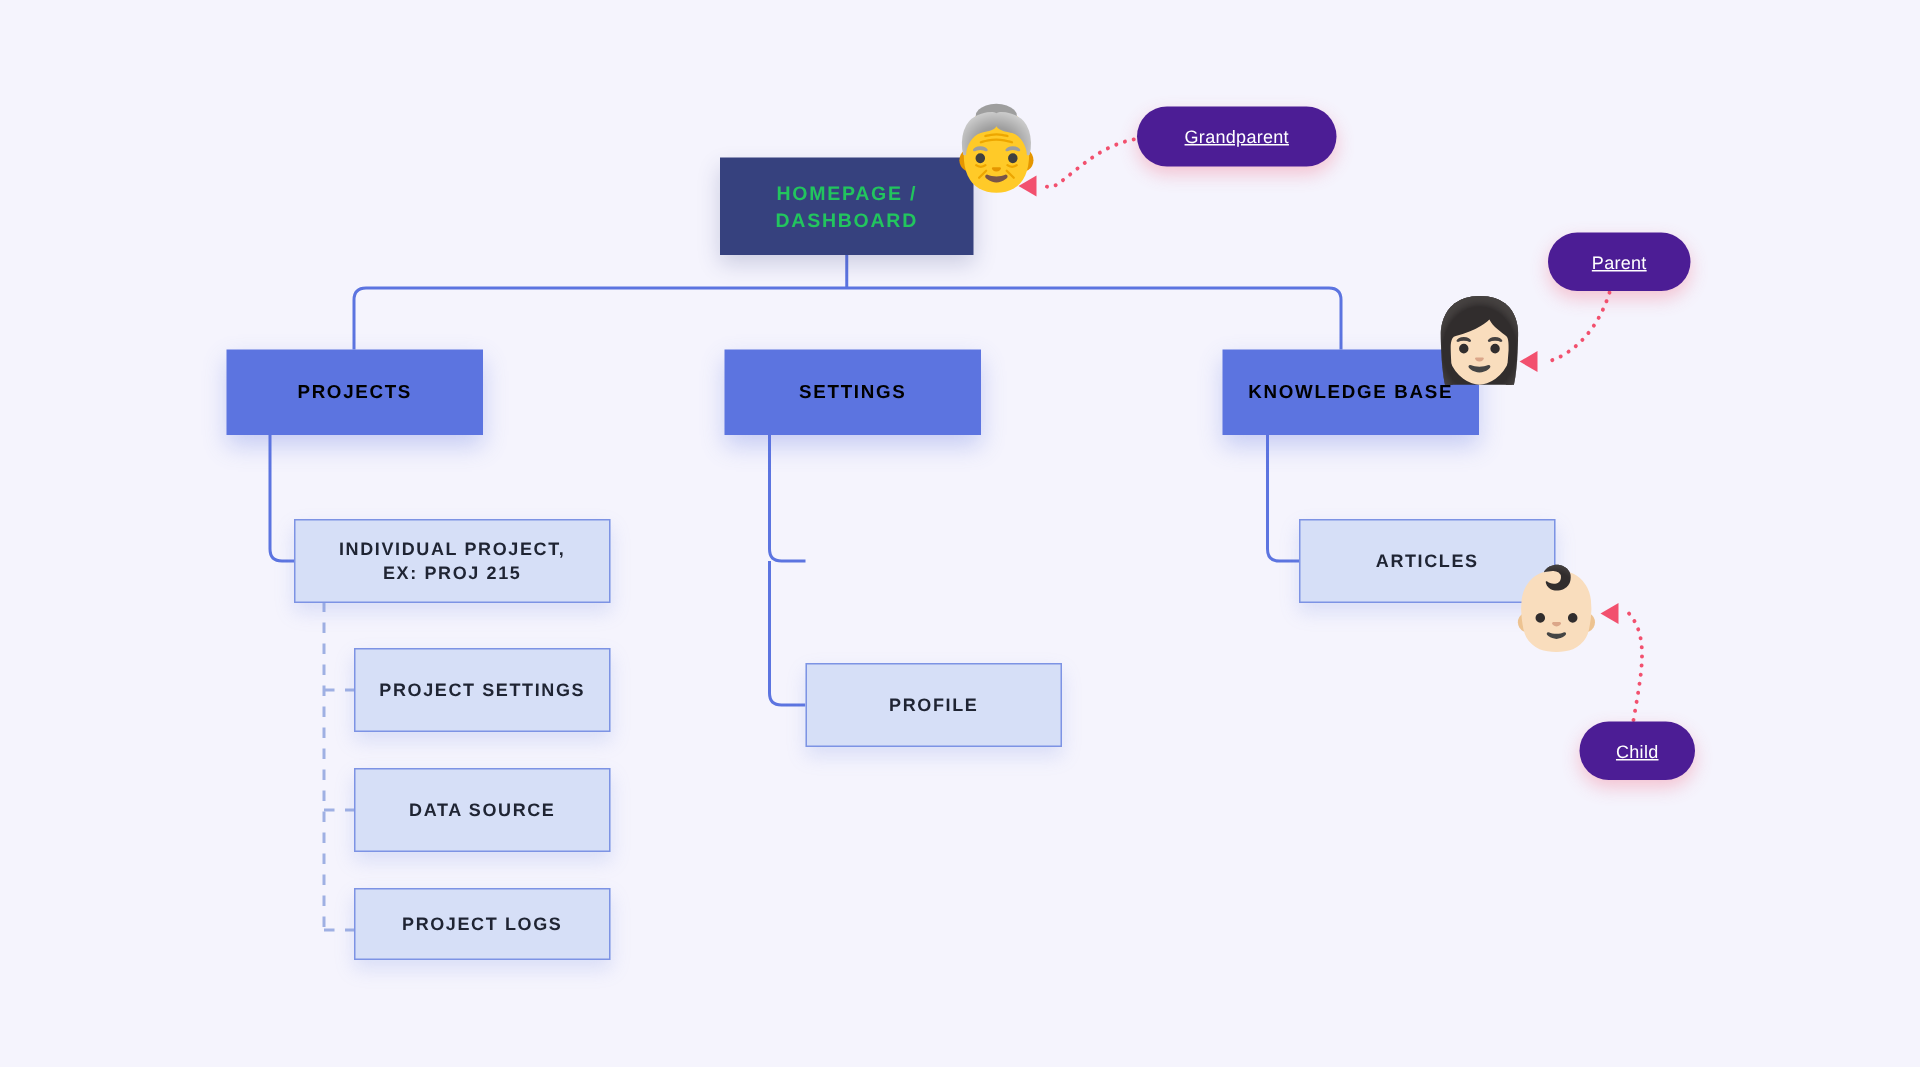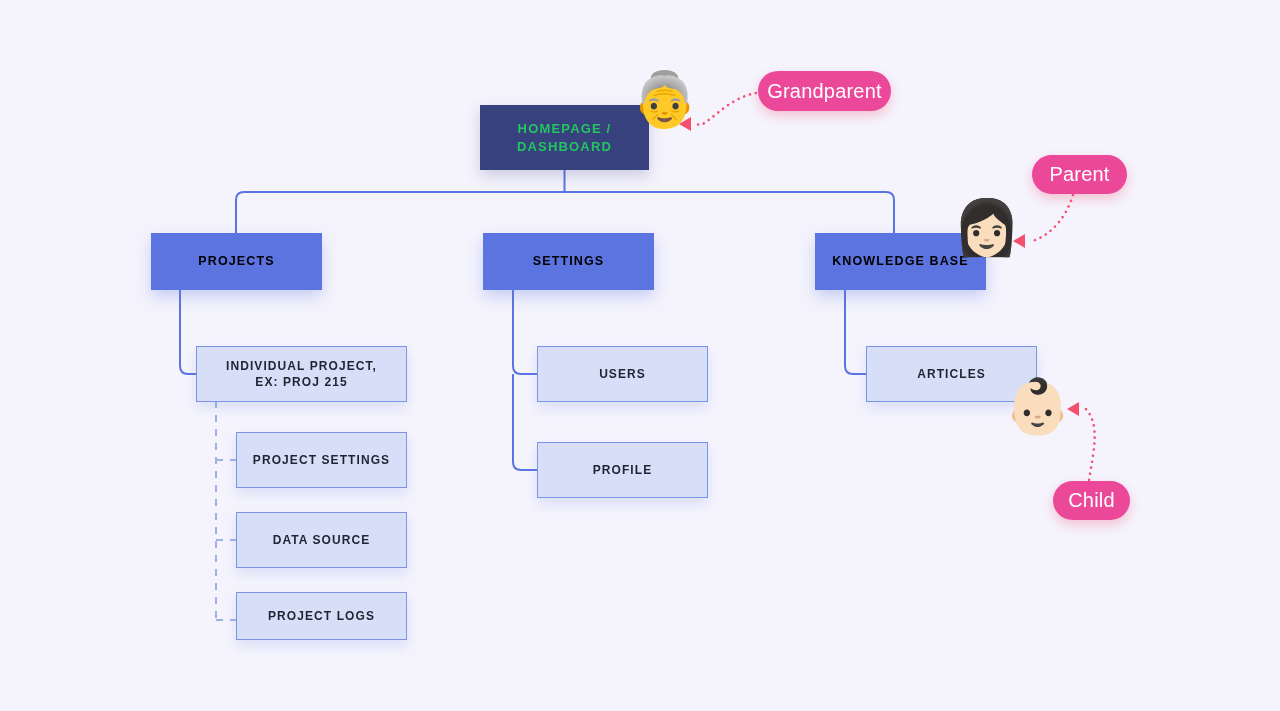--- a/index.html
+++ b/index.html
@@ -36,26 +36,27 @@
   .node-secondary {
     background:#d6dff7; color:#1f2433;
     border:1px solid #7d93e4;
     font-size:12px;
     box-shadow:0 6px 12px rgba(125,147,228,.22);
   }
 
   .pill {
     position:absolute;
     display:flex; align-items:center; justify-content:center;
-    background:#ec4899; color:#ffffff;
+    background:#4c1d95; color:#ffffff;
     border-radius:999px;
-    font-size:20px;
+    font-size:12px;
     font-weight:400;
     letter-spacing:.2px;
     box-shadow:0 5px 12px rgba(242,80,110,.30);
+    text-decoration:underline;
   }
 
   .emoji {
     position:absolute;
     line-height:1;
     user-select:none;
   }
 </style>
 </head>
 <body>
@@ -116,23 +117,20 @@
     <span>KNOWLEDGE BASE</span>
   </div>
 
   <div class="node node-secondary" style="left:196px; top:346px; width:211px; height:56px;">
     <div>
       <span>INDIVIDUAL PROJECT,</span>
       <span>EX: PROJ 215</span>
     </div>
   </div>
 
-  <div class="node node-secondary" style="left:537px; top:346px; width:171px; height:56px;">
-    <span>USERS</span>
-  </div>
 
   <div class="node node-secondary" style="left:866px; top:346px; width:171px; height:56px;">
     <span>ARTICLES</span>
   </div>
 
   <div class="node node-secondary" style="left:537px; top:442px; width:171px; height:56px;">
     <span>PROFILE</span>
   </div>
 
   <div class="node node-secondary" style="left:236px; top:432px; width:171px; height:56px;">

